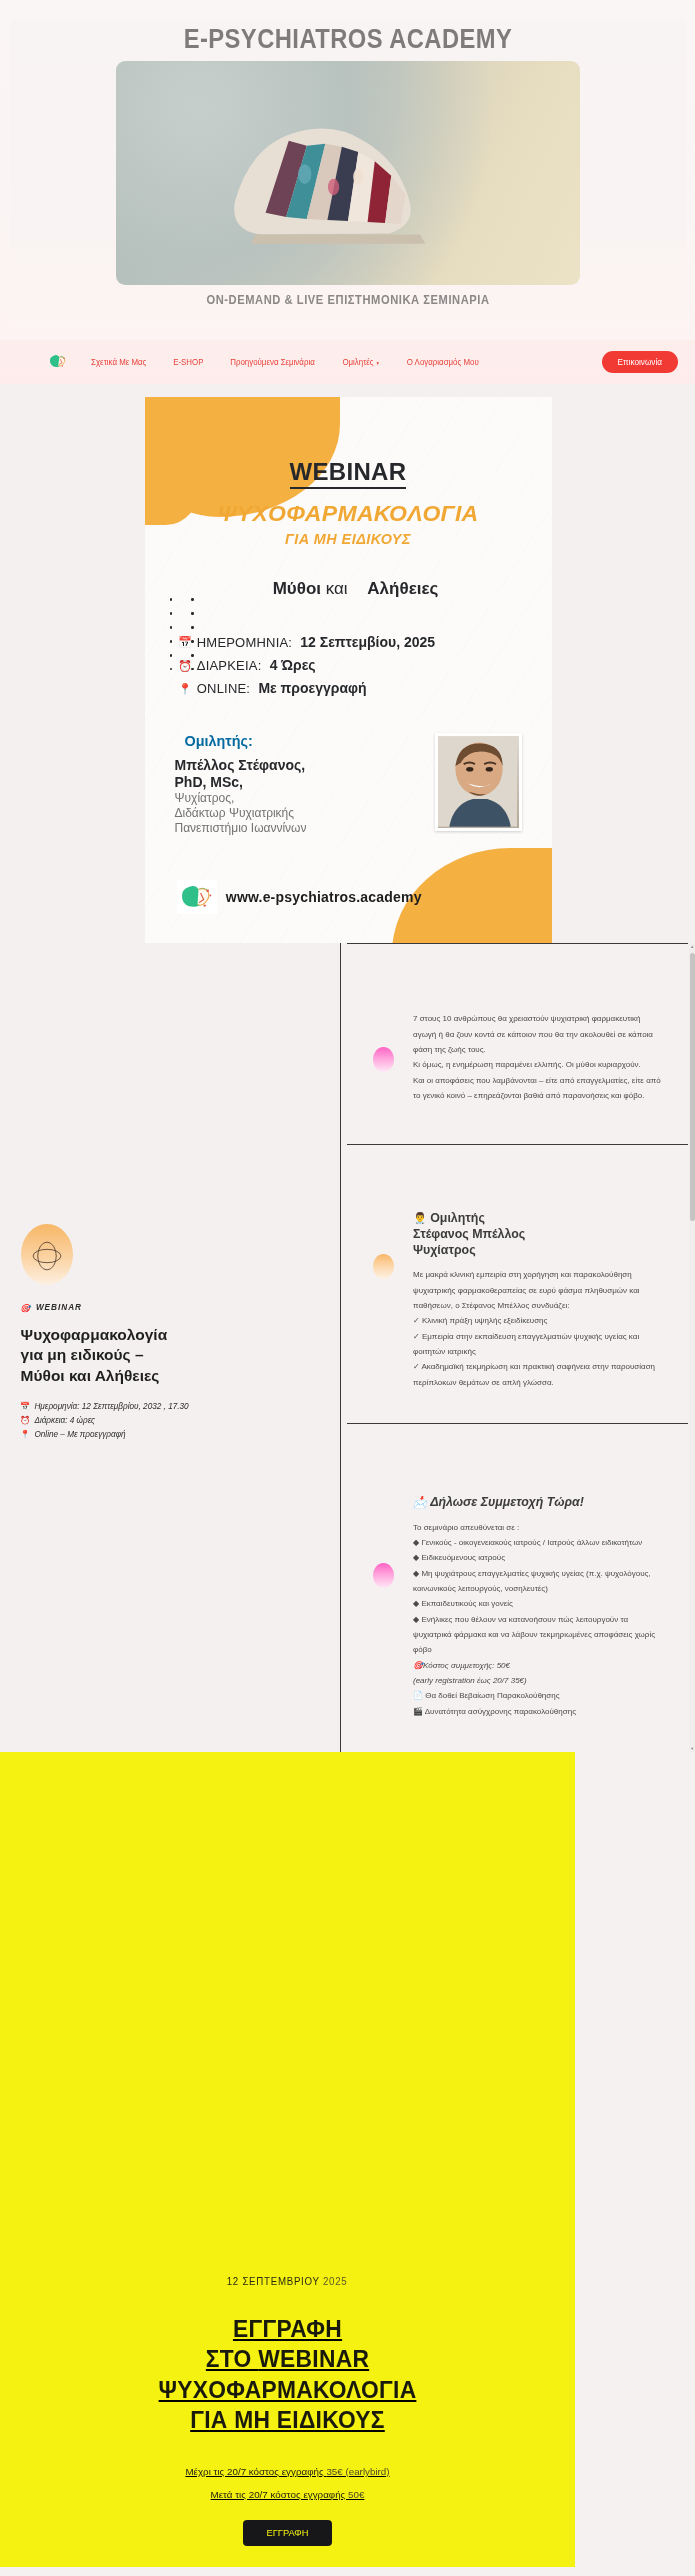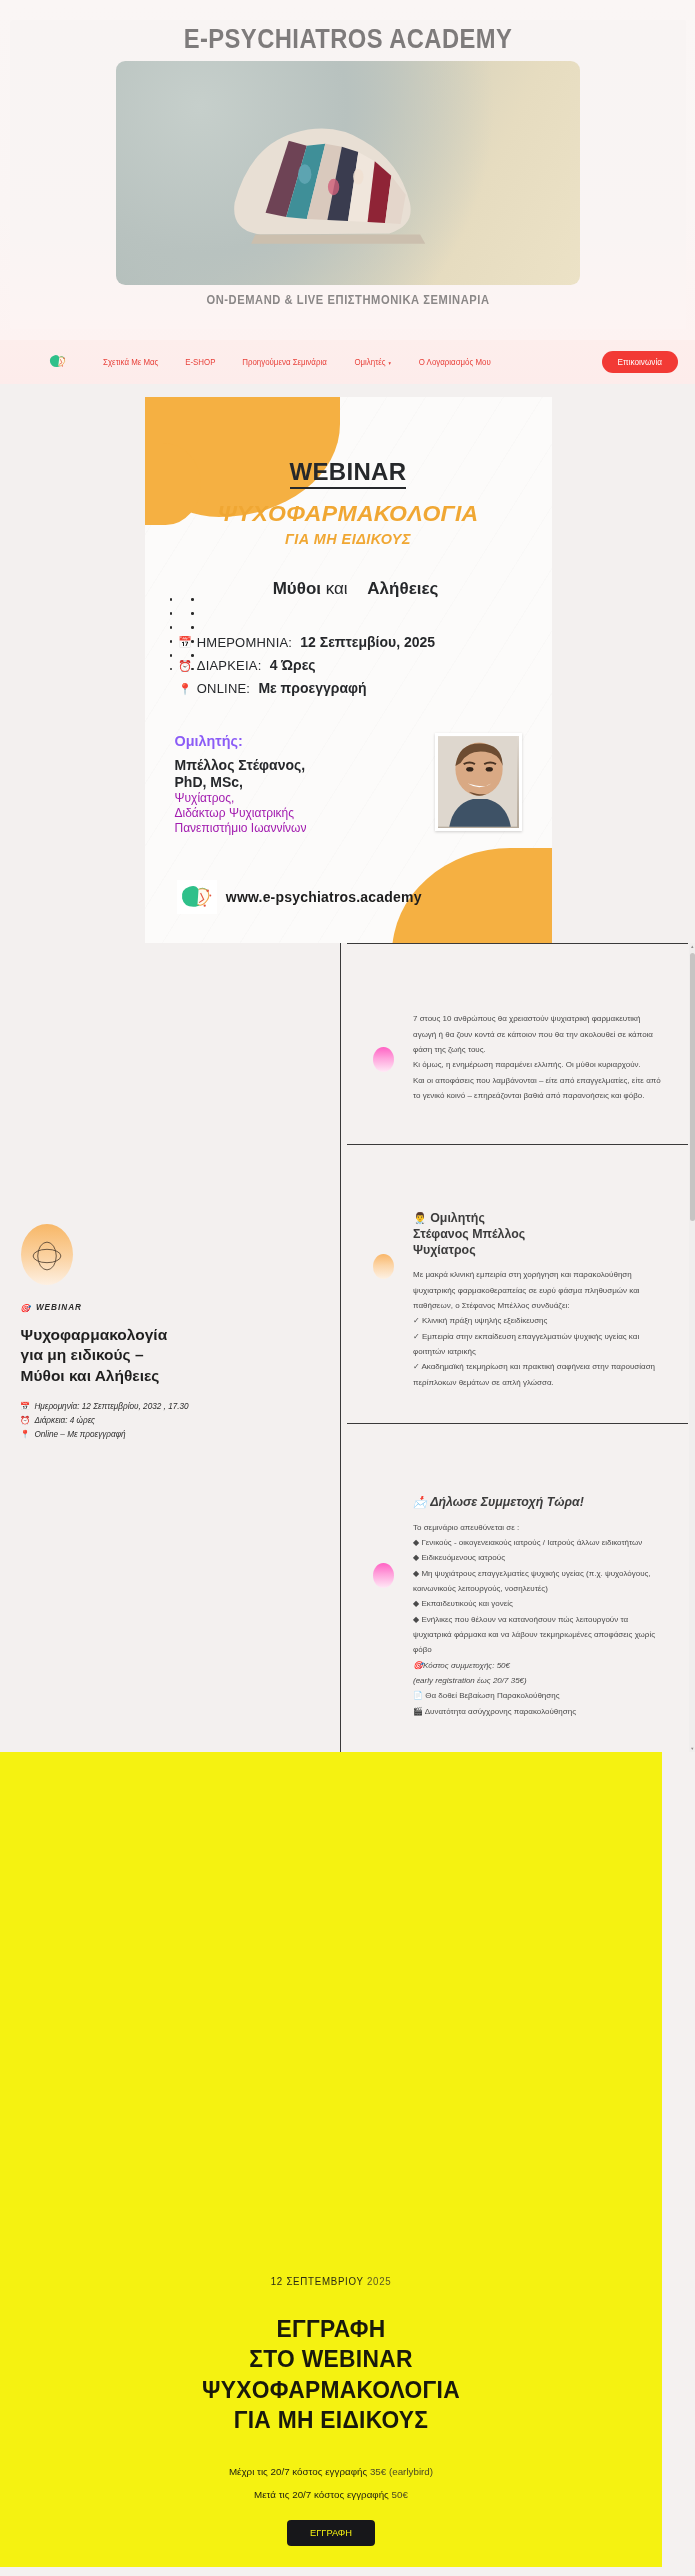--- a/index.html
+++ b/index.html
@@ -70,21 +70,21 @@
 
   
   .navbar {
     position: relative;
     width: 696px;
     height: 44px;
     background: linear-gradient(180deg,#fdeeec 0%, #fdeceb 100%);
     display: flex;
     align-items: center;
     padding: 0 18.5px 0 47px;
-    gap: 12px;
+    gap: 0;
   }
   .nav-logo {
     width: 21.6px; height: 21.6px;
     position: relative;
     flex: 0 0 auto;
     margin-right: 20.6px;
   }
   .nav-links { display: flex; align-items: center; gap: 23px; flex: 1 1 auto; }
   .nav-link {
     color: #e8413a;
@@ -208,23 +208,23 @@
     display: flex;
     align-items: baseline;
     gap: 4.1px;
   }
   .p-meta-row .em { font-size: 11.3px; position: relative; top: -0.5px; }
   .p-meta-row .lbl { letter-spacing: 0.2px; }
   .p-meta-row .val { font-weight: 700; font-size: 14px; margin-left: 4.1px; text-align: right; }
 
   .p-speaker-block { margin-top: 37px; display: flex; gap: 12.4px; align-items: flex-start; }
   .p-speaker-text { flex: 1 1 auto; }
-  .p-sp-label { font-size: 14.4px; font-weight: 700; color: #8b5cf6; }
+  .p-sp-label { font-size: 14.4px; font-weight: 700; color: #0369a1; margin-left: 10px; }
   .p-sp-name { font-size: 14px; font-weight: 700; color: #26282b; margin-top: 8.2px; line-height: 1.18; }
-  .p-sp-role { font-size: 12px; color: #a21caf; line-height: 1.22; margin-top: 1px; }
+  .p-sp-role { font-size: 12px; color: #737373; line-height: 1.22; margin-top: 1px; }
   .p-speaker-photo {
     width: 87px; height: 98px;
     flex: 0 0 auto;
     border: 3.6px solid #ffffff;
     box-shadow: 0 0.5px 2.6px rgba(0,0,0,.18);
     background: linear-gradient(170deg,#e9e3dc 0%, #cfc6bb 45%, #b4a899 100%);
     position: relative; overflow: hidden;
   }
   .p-footer {
     position: absolute; left: 0; bottom: 29px;
@@ -336,25 +336,26 @@
     background: #c6c4c3; border-radius: 2.6px;
   }
   .sb-arrow {
     position: absolute; right: 0.5px;
     width: 4.6px; text-align: center;
     font-size: 4.1px; color: #8c8a89;
   }
 
   
   .reg {
-    width: 662px;
+    width: 575px;
     background: #f5f211;
     position: relative;
     padding: 0 0 20.6px 0;
     min-height: 639px;
+    text-decoration: underline;
   }
   .reg-inner { padding-top: 523px; text-align: center; }
   .reg-date {
     font-size: 10.8px;
     color: #2a2a14;
     letter-spacing: 0.8px;
     transform: scaleX(0.9);
     display: inline-block;
   }
   .reg-date .yr { color: #5d5a22; }

